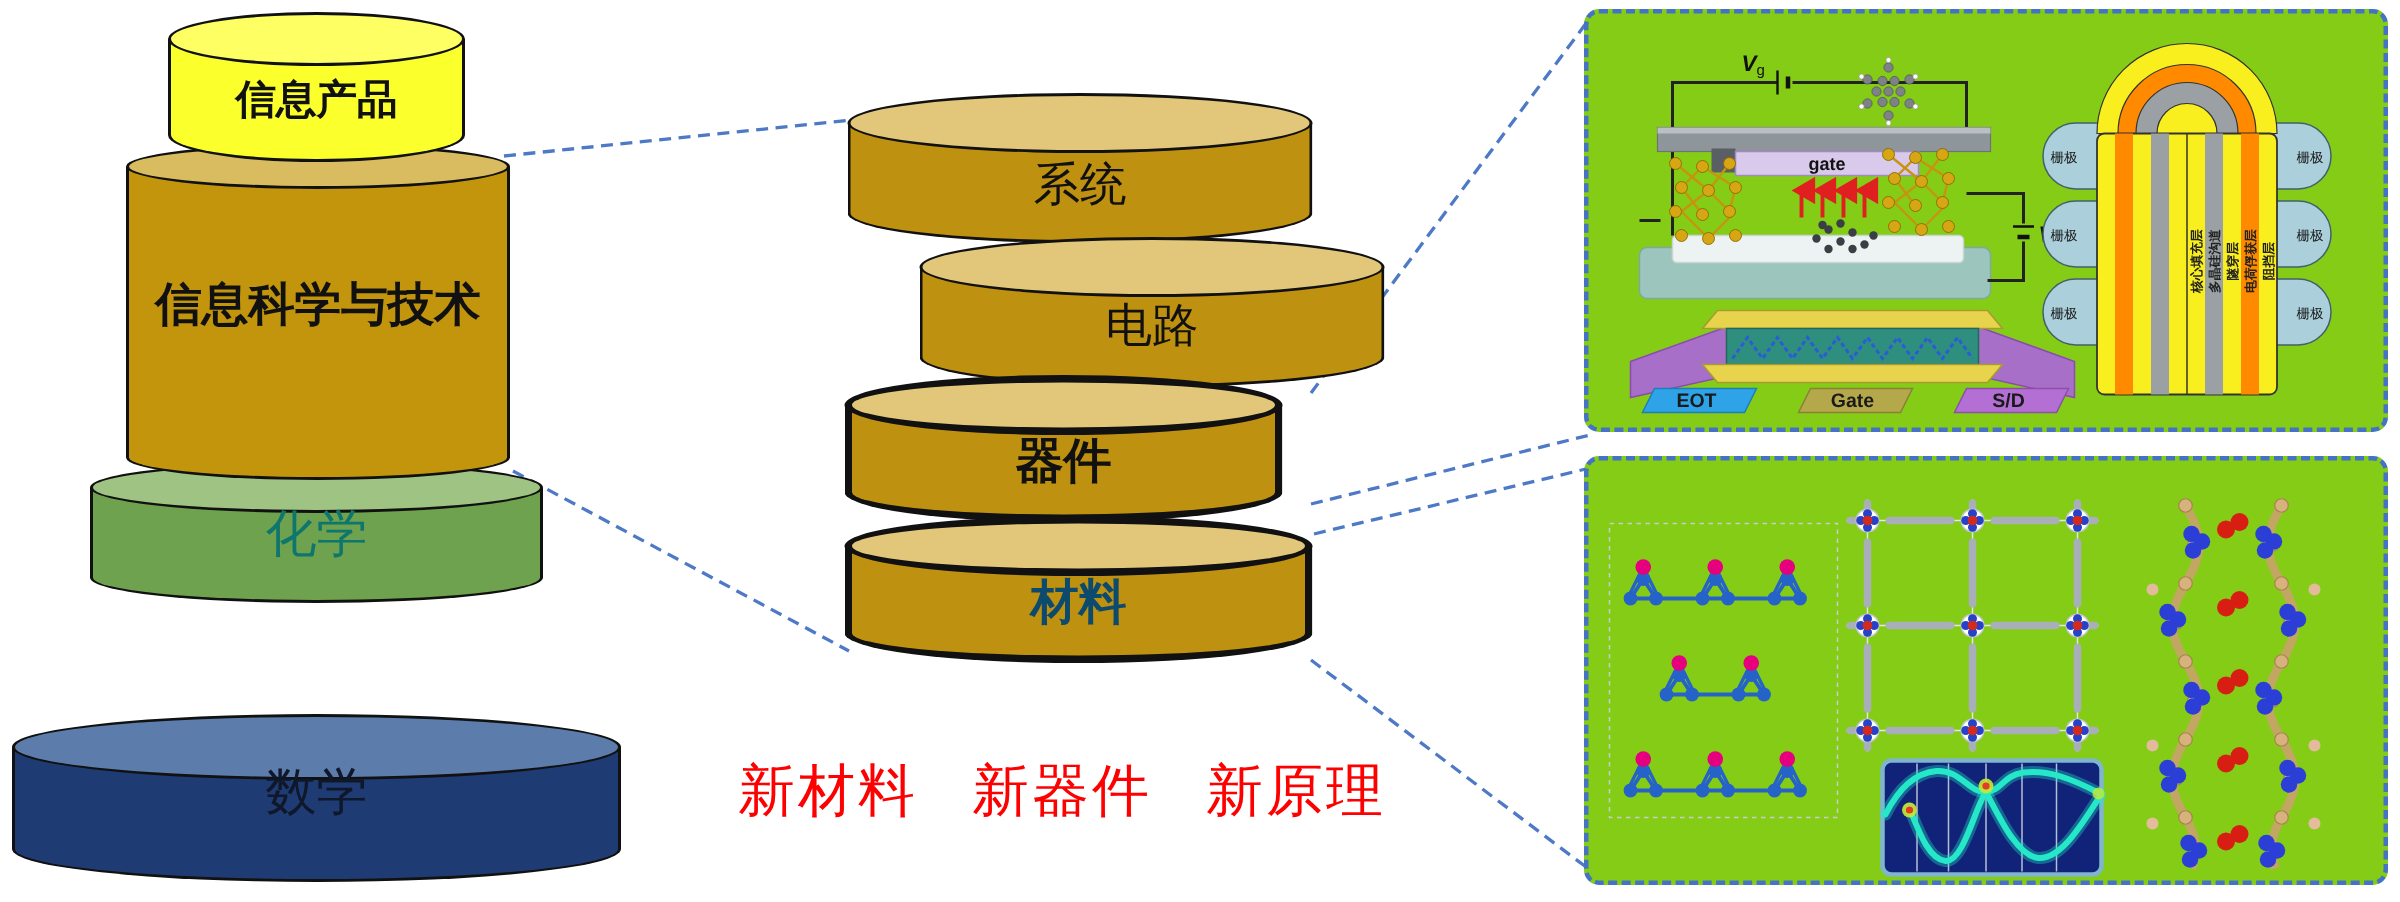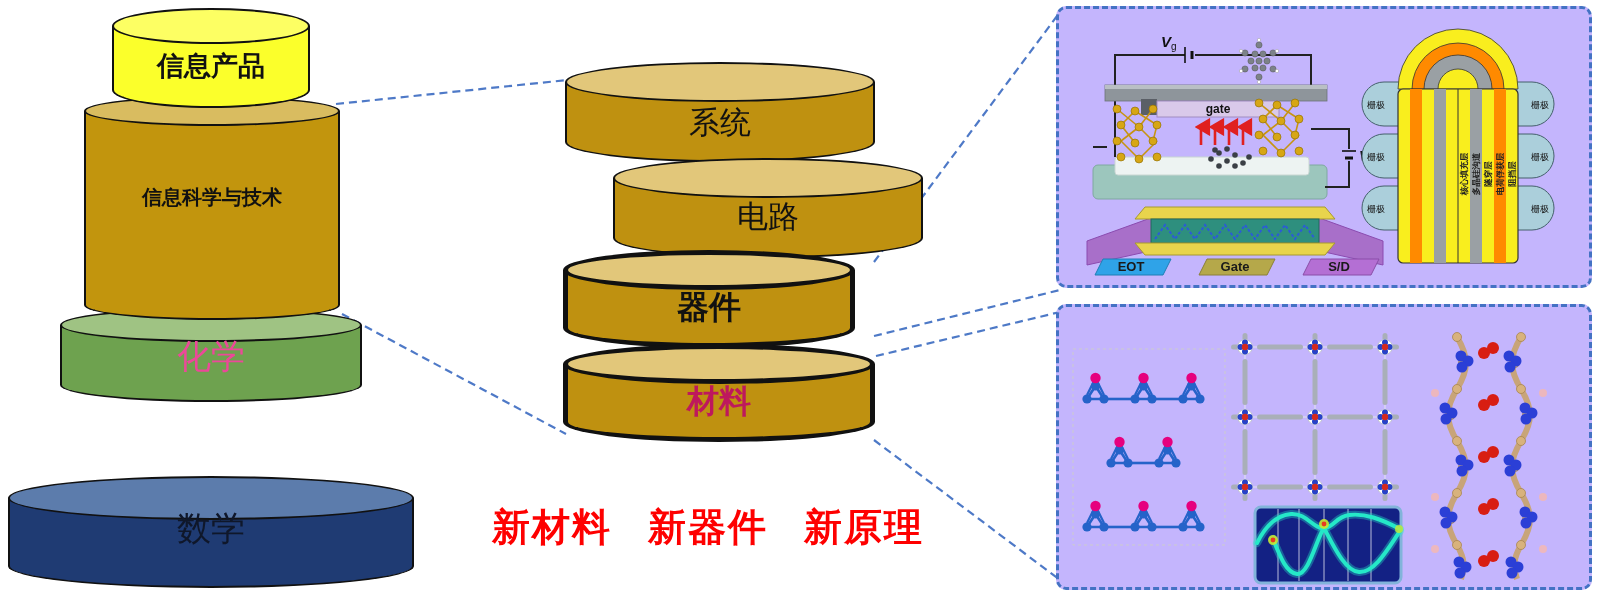--- a/index.html
+++ b/index.html
@@ -10,23 +10,23 @@
   
   .cyl{position:absolute;}
   .cyl .ctop{position:absolute;left:0;top:0;width:100%;height:calc(var(--ry)*2);
       background:var(--top);border:var(--bw) solid #111;border-radius:50%;box-sizing:border-box;z-index:2;}
   .cyl .cbody{position:absolute;left:0;top:var(--ry);width:100%;bottom:0;background:var(--body);
       border:var(--bw) solid #111;border-top:none;
       border-radius:0 0 50% 50% / 0 0 var(--ry) var(--ry);box-sizing:border-box;z-index:1;}
   .cyl .clabel{position:absolute;left:0;right:0;text-align:center;z-index:3;line-height:1.1;}
   
   .caption{position:absolute;left:492px;top:502px;z-index:2;display:flex;gap:36px;
-      font-size:38px;font-weight:bold;color:#FE0000;letter-spacing:2px;white-space:nowrap;}
+      font-size:38px;font-weight:normal;color:#FE0000;letter-spacing:2px;white-space:nowrap;}
   
-  .panel{position:absolute;background:#c4b5fd;border:3px dashed #4472C4;border-radius:10px;
+  .panel{position:absolute;background:#84cc16;border:3px dashed #4472C4;border-radius:10px;
       box-sizing:border-box;z-index:2;}
   .panel-top{left:1056px;top:6px;width:536px;height:282px;}
   .panel-bottom{left:1056px;top:304px;width:536px;height:286px;}
 </style>
 </head>
 <body>
 
 <div class="canvas">
 
   <svg class="connectors" width="1600" height="601" viewBox="0 0 1600 601">
@@ -43,27 +43,27 @@
   <div class="cyl" style="left:8px;top:476px;width:406px;height:112px;--ry:22px;--bw:2.5px;--top:#5C7CAC;--body:#1F3B73;z-index:1;">
     <div class="ctop"></div>
     <div class="cbody"></div>
     <div class="clabel" style="top:34px;font-size:34px;color:#0f172a;">数学</div>
   </div>
 
 
   <div class="cyl" style="left:60px;top:308px;width:302px;height:94px;--ry:17px;--bw:2.5px;--top:#9FC383;--body:#6EA24F;z-index:3;">
     <div class="ctop"></div>
     <div class="cbody"></div>
-    <div class="clabel" style="top:30px;font-size:34px;color:#ec4899;">化学</div>
+    <div class="clabel" style="top:30px;font-size:34px;color:#0f766e;">化学</div>
   </div>
 
   <div class="cyl" style="left:84px;top:96px;width:256px;height:224px;--ry:15px;--bw:2.5px;--top:#D9BC60;--body:#C2950D;z-index:4;">
     <div class="ctop"></div>
     <div class="cbody"></div>
-    <div class="clabel" style="top:90px;font-size:20px;font-weight:bold;color:#111;">信息科学与技术</div>
+    <div class="clabel" style="top:90px;font-size:31px;font-weight:bold;color:#111;">信息科学与技术</div>
   </div>
 
   <div class="cyl" style="left:112px;top:8px;width:198px;height:100px;--ry:18px;--bw:2.5px;--top:#FDFF63;--body:#FBFF2B;z-index:5;">
     <div class="ctop"></div>
     <div class="cbody"></div>
     <div class="clabel" style="top:44px;font-size:27px;font-weight:bold;color:#111;">信息产品</div>
   </div>
 
   <div class="cyl" style="left:565px;top:62px;width:310px;height:100px;--ry:20px;--bw:2.5px;--top:#E2C77A;--body:#BF9110;z-index:2;">
     <div class="ctop"></div>
@@ -79,21 +79,21 @@
 
   <div class="cyl" style="left:563px;top:250px;width:292px;height:98px;--ry:20px;--bw:5px;--top:#E2C77A;--body:#BF9110;z-index:2;">
     <div class="ctop"></div>
     <div class="cbody"></div>
     <div class="clabel" style="top:40px;font-size:32px;font-weight:bold;color:#111;">器件</div>
   </div>
 
   <div class="cyl" style="left:563px;top:344px;width:312px;height:98px;--ry:20px;--bw:5px;--top:#E2C77A;--body:#BF9110;z-index:2;">
     <div class="ctop"></div>
     <div class="cbody"></div>
-    <div class="clabel" style="top:40px;font-size:32px;font-weight:bold;color:#be185d;">材料</div>
+    <div class="clabel" style="top:40px;font-size:32px;font-weight:bold;color:#0c4a6e;">材料</div>
   </div>
 
   <div class="caption">
     <span>新材料</span>
     <span>新器件</span>
     <span>新原理</span>
   </div>
 
   <div class="panel panel-top">
     <svg width="100%" height="100%" viewBox="0 0 530 276">

